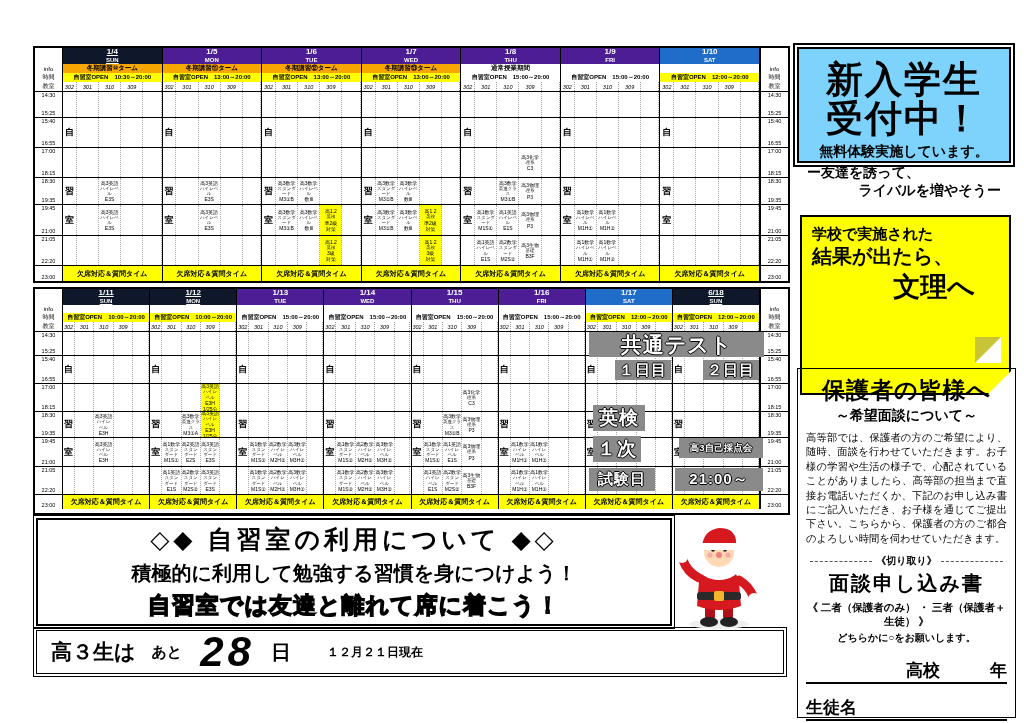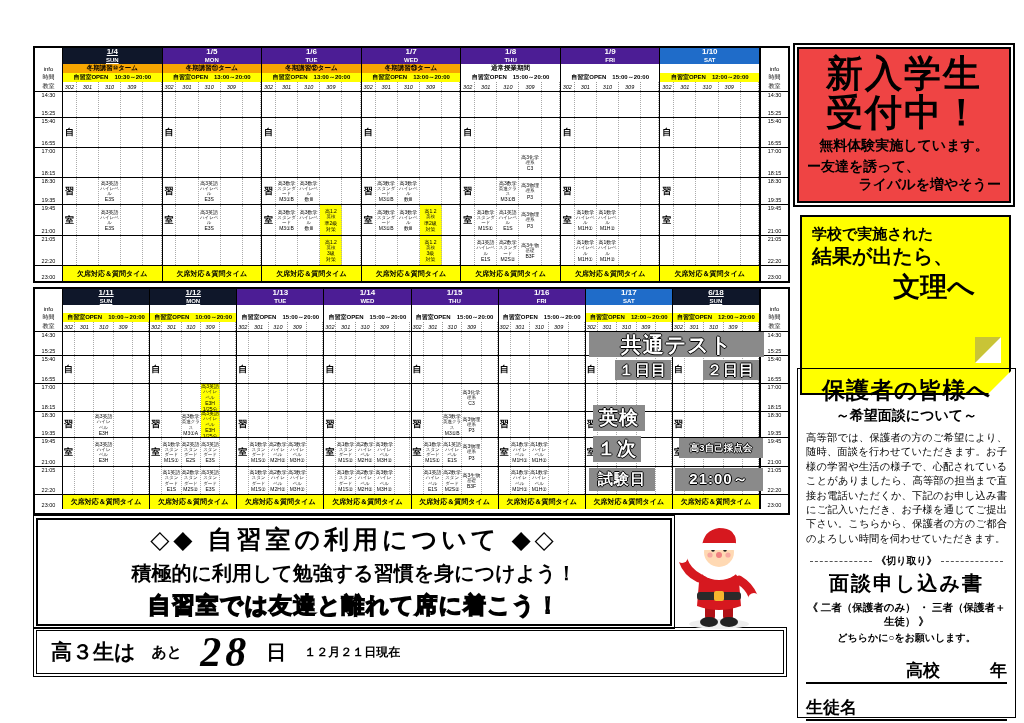--- a/index.html
+++ b/index.html
@@ -43,26 +43,26 @@
           display:flex;flex-direction:column;align-items:center;justify-content:space-evenly;background:#fff;}
   .banner .l1{font-size:25px;font-weight:bold;letter-spacing:4px;}
   .banner .l2{font-size:20px;font-weight:900;letter-spacing:0px;}
   .banner .l3{font-size:23px;font-weight:900;color:#fff;-webkit-text-stroke:1.3px #000;letter-spacing:1px;}
   
   .count{position:absolute;left:36px;top:630px;width:746px;height:42px;border:1.5px solid #000;outline:1.5px solid #000;outline-offset:2px;
          display:flex;align-items:center;background:#fff;font-family:"Liberation Serif","DejaVu Serif",serif;}
   .count .c1{font-size:21px;font-weight:bold;margin-left:14px;}
   .count .c2{font-size:26px;font-weight:900;margin-left:14px;}
   .count .c3{font-size:15px;font-weight:bold;margin-left:16px;}
-  .count .c4{font-size:42px;font-weight:900;font-style:italic;margin-left:18px;font-family:Liberation Serif, serif;letter-spacing:4px;}
+  .count .c4{font-size:42px;font-weight:900;font-style:italic;margin-left:18px;font-family:Liberation Sans, sans-serif;letter-spacing:4px;}
   .count .c5{font-size:20px;font-weight:bold;margin-left:16px;}
-  .count .c6{font-size:12px;font-weight:bold;margin-left:18px;}
+  .count .c6{font-size:12px;font-weight:bold;margin-left:36px;}
   
-  .notice1{position:absolute;left:797px;top:47px;width:214px;height:156px;background:#ef4444;border:2px solid #000;
-           outline:2px solid #000;outline-offset:2px;text-align:center;box-sizing:border-box;padding-top:6px;}
+  .notice1{position:absolute;left:797px;top:47px;width:214px;height:116px;background:#7dd3fc;border:2px solid #000;
+           outline:2px solid #000;outline-offset:2px;text-align:center;box-sizing:border-box;padding-top:12px;}
   .notice1 .n1{font-size:37px;font-weight:900;line-height:1.05;letter-spacing:2px;}
   .notice1 .n2{font-size:14px;font-weight:bold;font-family:"Liberation Serif","DejaVu Serif",serif;margin-top:4px;}
   .notice1 .n3{font-size:14px;font-weight:900;text-align:left;padding-left:8px;margin-top:3px;}
   .notice1 .n4{font-size:14px;font-weight:900;text-align:right;padding-right:8px;}
   .notice2{position:absolute;left:800px;top:215px;width:211px;height:180px;background:#ffff00;border:2px solid #000;box-sizing:border-box;
            clip-path:polygon(0 0,100% 0,100% calc(100% - 24px),calc(100% - 24px) 100%,0 100%);padding:8px 8px 0 10px;}
   .notice2 .m1{font-size:15px;font-weight:900;}
   .notice2 .m2{font-size:20px;font-weight:900;line-height:1.25;}
   .notice2 .m3{font-size:27px;font-weight:900;text-align:right;padding-right:26px;}
   .fold{position:absolute;left:975px;top:337px;width:0;height:0;border-left:26px solid #c9c436;border-bottom:26px solid #fff;z-index:3;}

